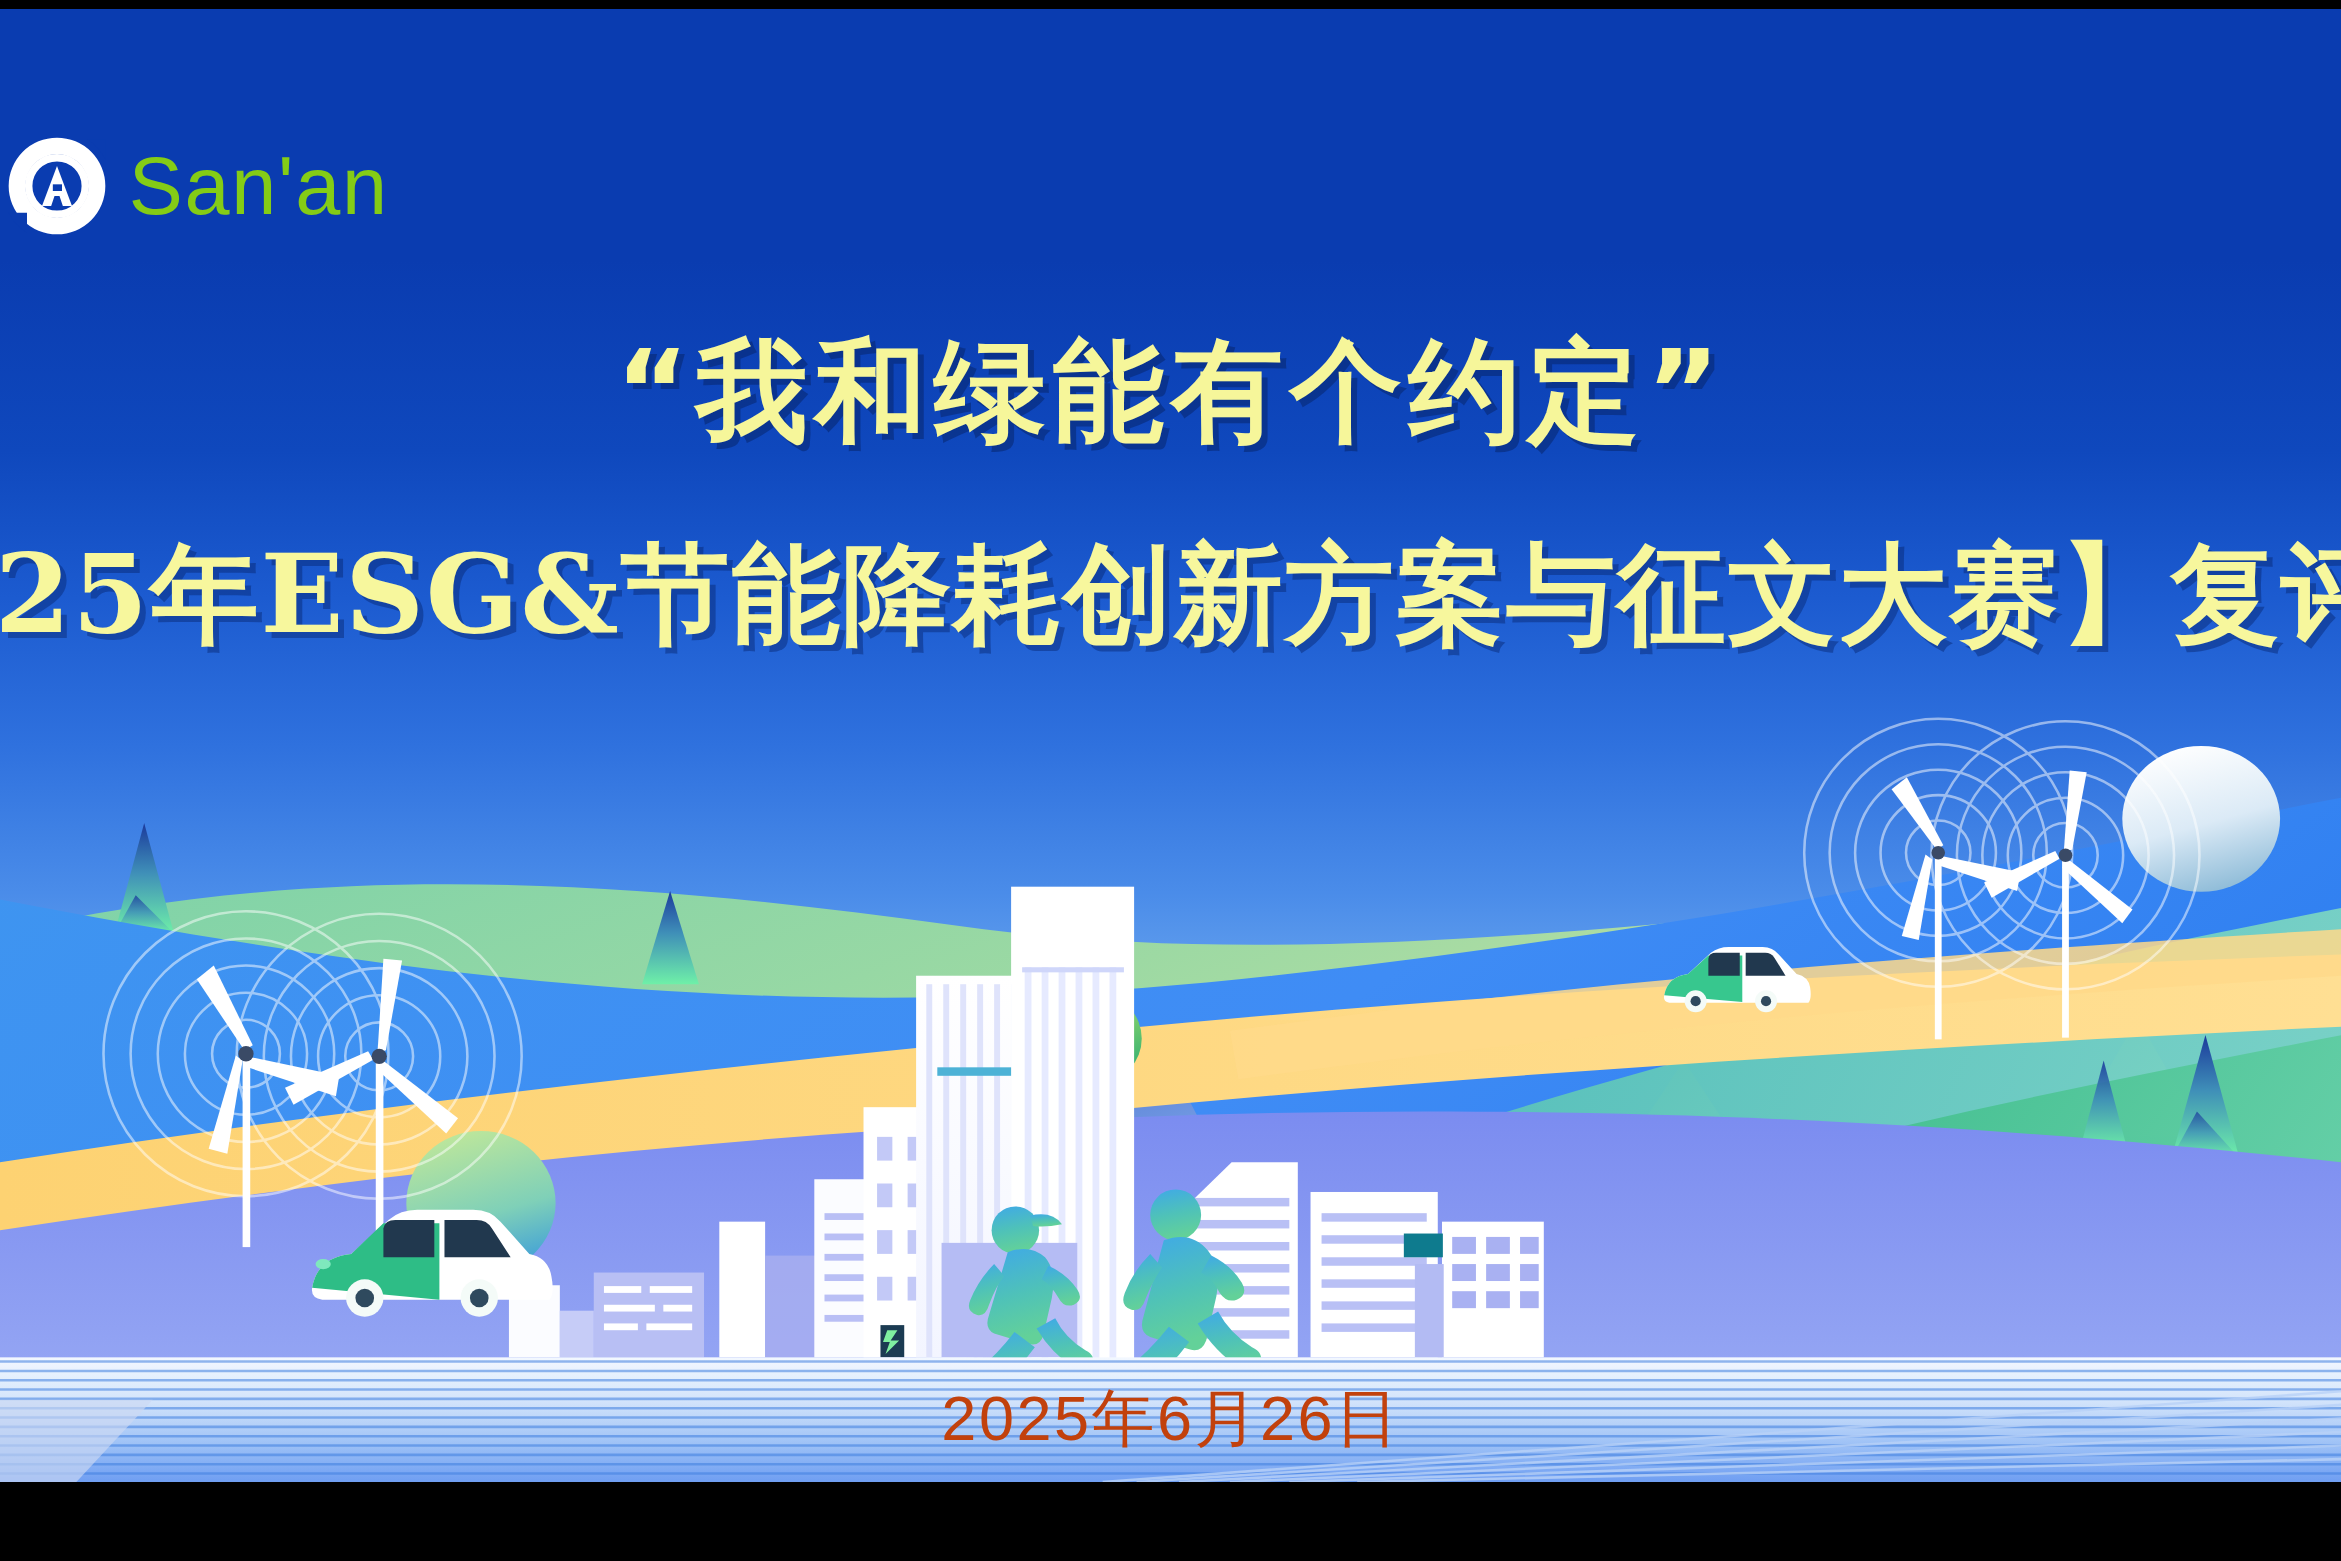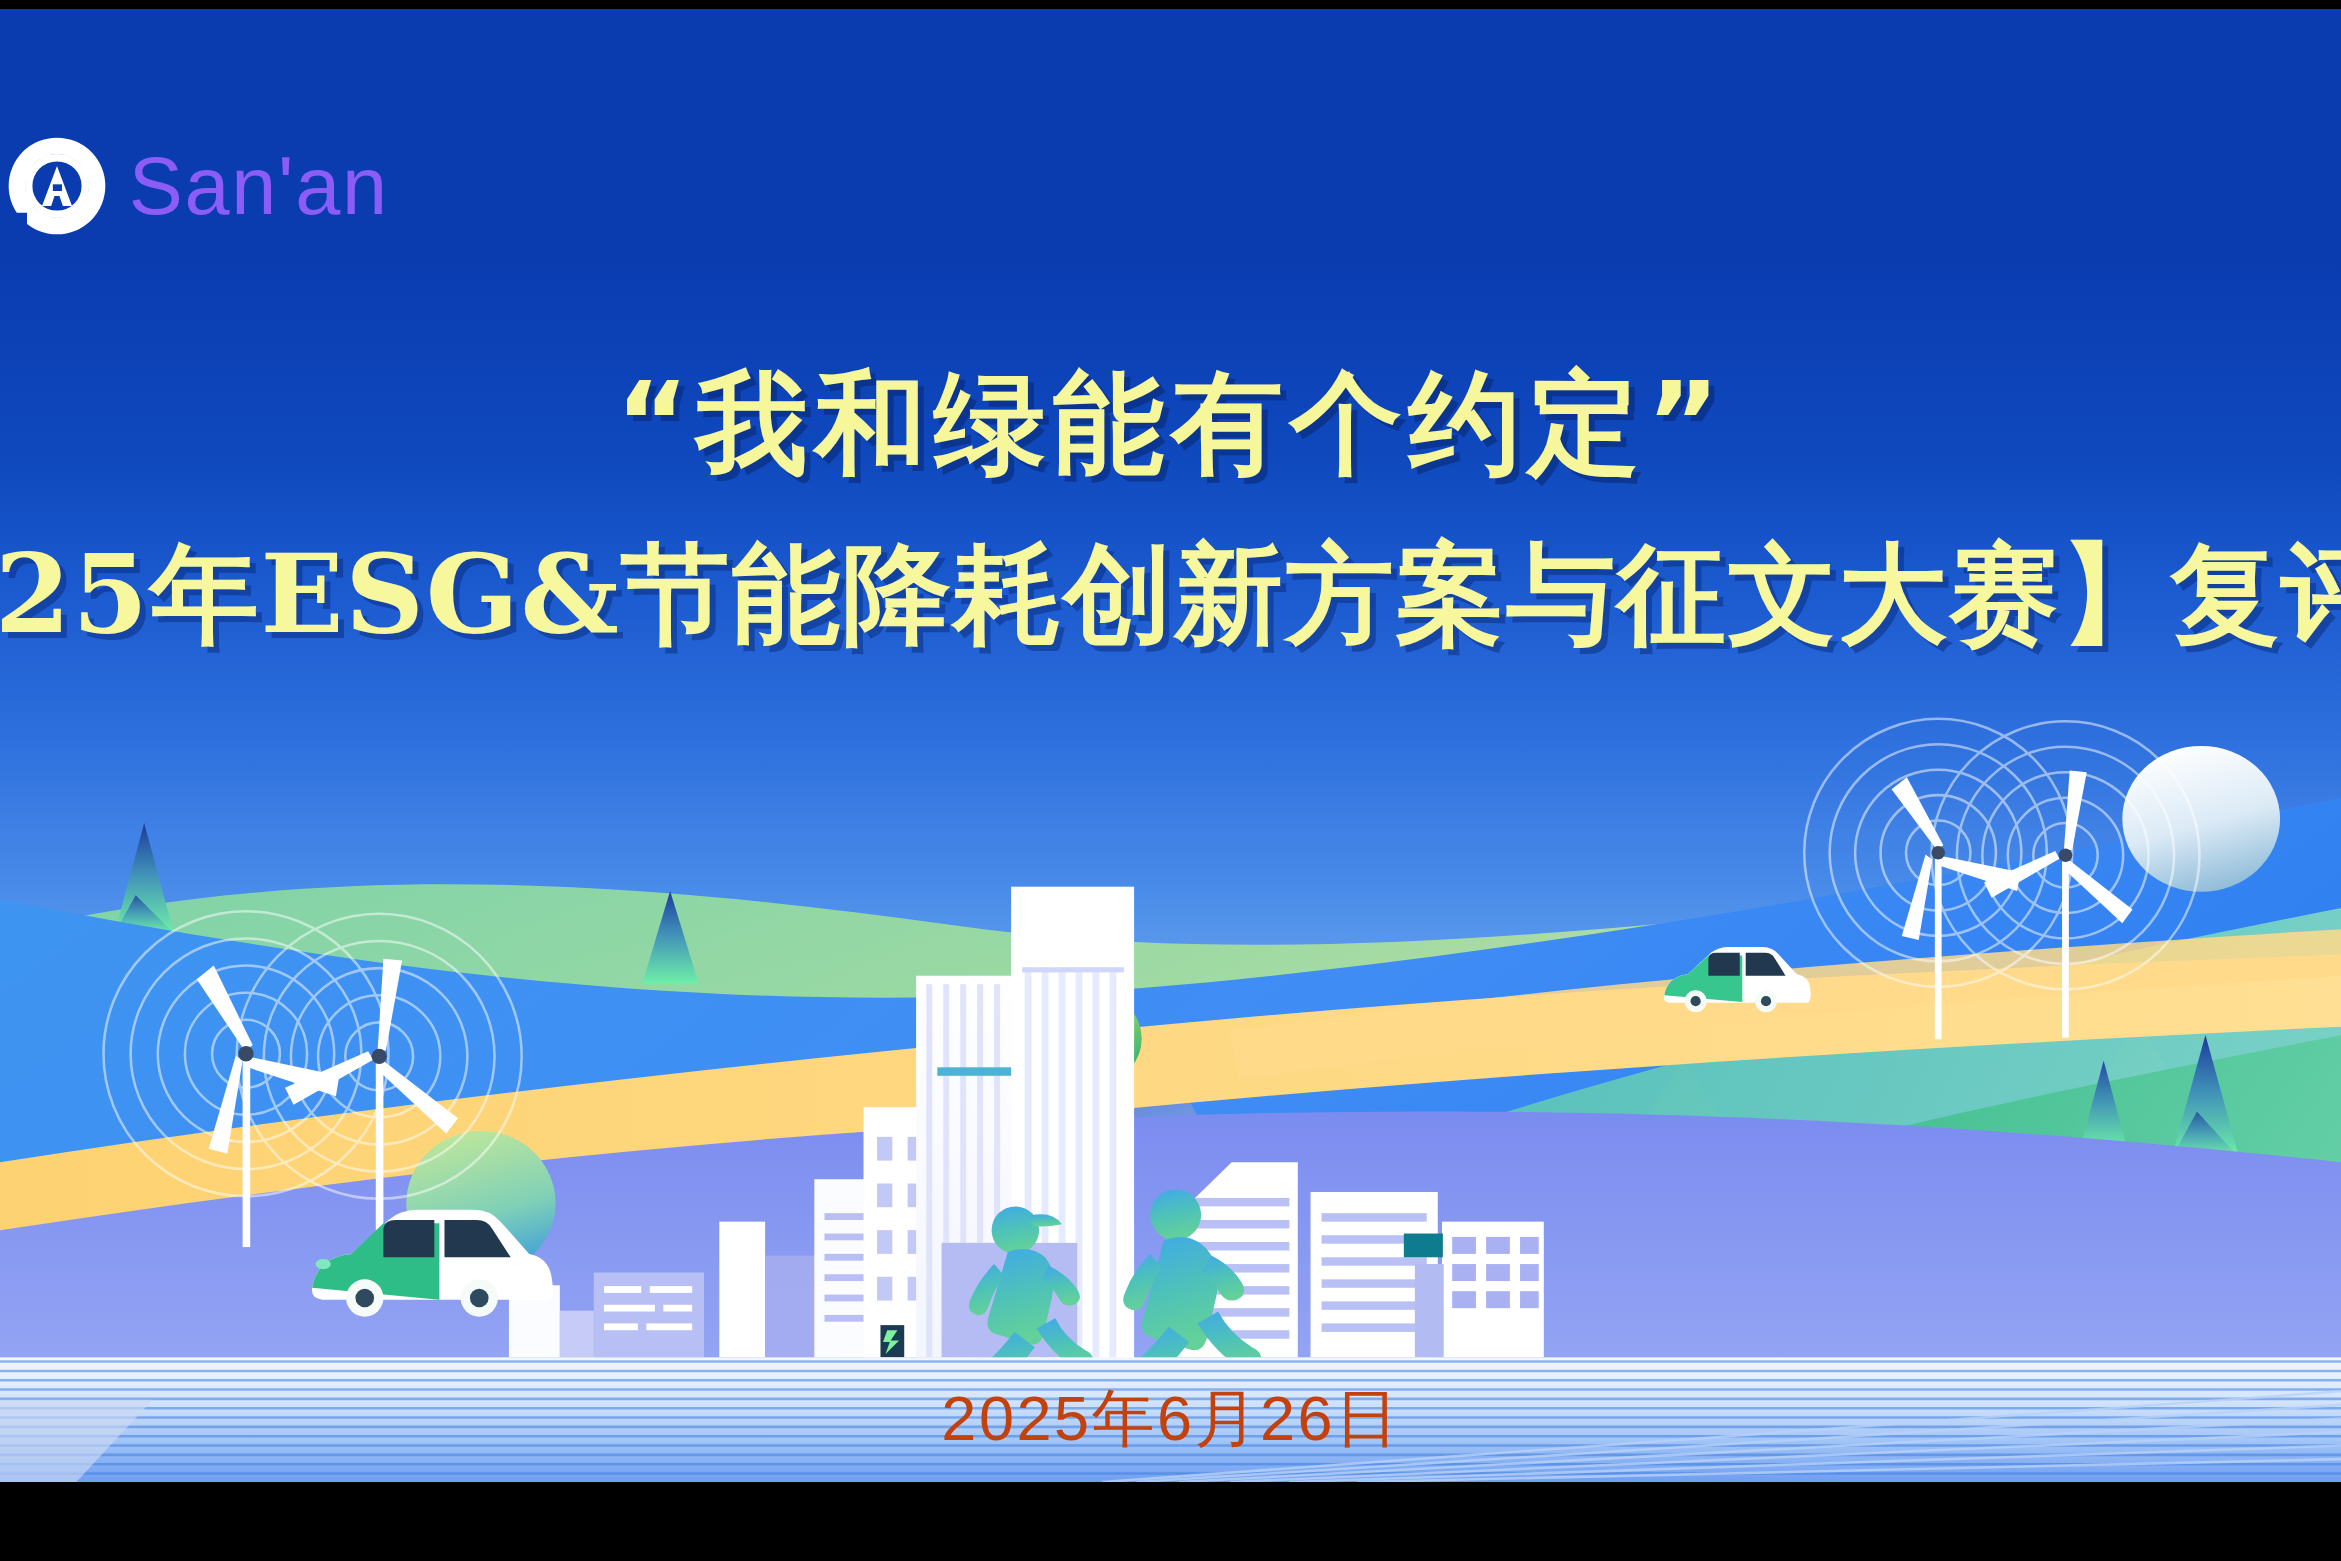--- a/index.html
+++ b/index.html
@@ -54,21 +54,21 @@
   
   .logo-wrap {
     position: absolute;
     left: 6.8px; top: 127px;
     display: flex;
     align-items: center;
     z-index: 40;
   }
   .logo-mark { width: 100px; height: 100px; display: block; }
   .logo-text {
-    color: #8b5cf6;
+    color: #84cc16;
     font-size: 81px;
     letter-spacing: 1.7px;
     margin-left: 22px;
     font-weight: 400;
     font-family: "Liberation Sans", "DejaVu Sans", sans-serif;
     line-height: 1;
   }
   .headline {
     position: absolute;
     left: 0; right: 0;
@@ -76,21 +76,20 @@
     text-align: center;
     color: #f6f69a;
     font-size: 112px;
     font-weight: bold;
     letter-spacing: 6.8px;
     line-height: 1.18;
     text-shadow: 6px 6px 0 rgba(7, 38, 110, 0.55);
     font-family: "DejaVu Sans", "Liberation Sans", sans-serif;
     z-index: 40;
     white-space: nowrap;
-    margin-top: 32px;
   }
   .subheadline {
     position: absolute;
     left: 50%;
     transform: translateX(-50%);
     top: 526px;
     text-align: center;
     color: #f7f79d;
     font-size: 109px;
     font-weight: bold;

